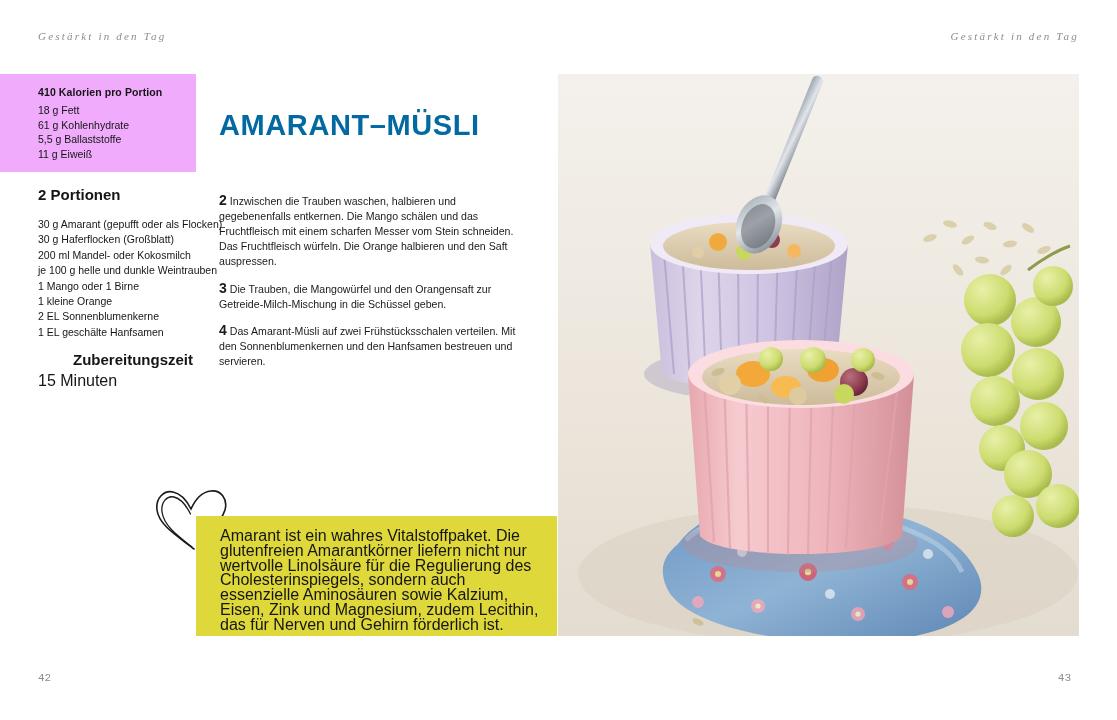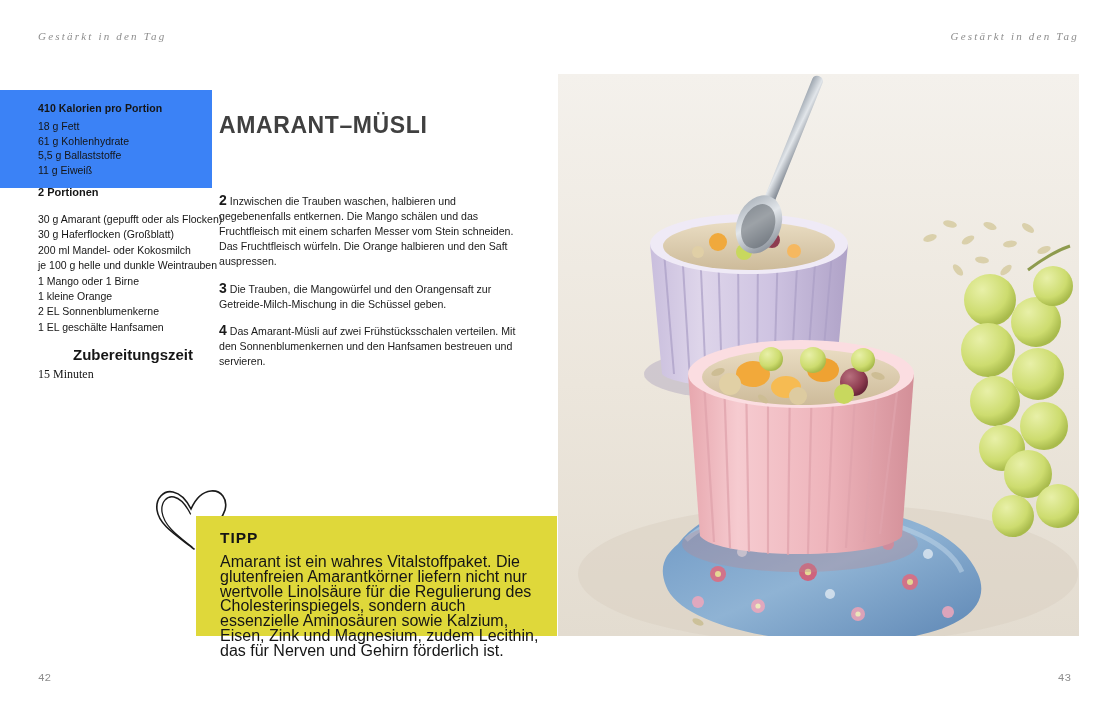--- a/index.html
+++ b/index.html
@@ -42,24 +42,24 @@
     font-size: 11px;
     color: #8d8d8d;
   }
   .folio.left  { left: 38px; }
   .folio.right { right: 46px; }
 
   
   .nutrition-box {
     position: absolute;
     left: 0;
-    top: 90px;
-    width: 212px;
+    top: 74px;
+    width: 196px;
     height: 98px;
-    background: #3b82f6;
+    background: #f0abfc;
     padding: 12px 14px 0 38px;
   }
   .nutrition-title {
     font-size: 10.5px;
     font-weight: bold;
     color: #151515;
     margin-bottom: 5px;
     letter-spacing: 0.1px;
   }
   .nutrition-line {
@@ -69,56 +69,55 @@
   }
 
   
   .ingredients {
     position: absolute;
     left: 38px;
     top: 186px;
     width: 190px;
   }
   .ing-heading {
-    font-size: 11px;
+    font-size: 15px;
     font-weight: bold;
     color: #151515;
     margin-bottom: 14px;
   }
   .ing-line {
     font-size: 10.5px;
     color: #151515;
     line-height: 15.4px;
   }
   .prep-heading {
     font-size: 15px;
     font-weight: bold;
     color: #151515;
     margin-top: 11px;
     margin-bottom: 4px;
     text-align: center;
   }
   .prep-value {
-    font-size: 12px;
-    color: #151515;
-    font-family: Liberation Serif, serif;
+    font-size: 16px;
+    color: #151515;
   }
 
   
   .recipe-title {
     position: absolute;
     left: 219px;
     top: 112px;
     width: 330px;
     font-family: "Liberation Sans", sans-serif;
     font-weight: bold;
-    font-size: 23px;
+    font-size: 29px;
     letter-spacing: 0.6px;
     line-height: 27px;
-    color: #404040;
+    color: #0369a1;
   }
   .recipe-title .l2 { display: block; }
 
   
   .steps {
     position: absolute;
     left: 219px;
     top: 182px;
     width: 305px;
   }
@@ -230,21 +229,20 @@
   </div>
 
   <div class="heart">
     <svg width="78" height="66" viewBox="0 0 78 66" fill="none" xmlns="http://www.w3.org/2000/svg">
       <path d="M42 62 C 24 48, 7 38, 5 23 C 3.5 11, 12 3, 21 5 C 29 6.6, 35 14, 39 22 C 43 13, 50 5, 59 4 C 69 3, 76 12, 73 23 C 70.5 32, 62 40, 53 47" stroke="#1a1a1a" stroke-width="1.6" stroke-linecap="round" fill="none"></path>
       <path d="M40 60 C 26 49, 12 39, 10 25 C 8.8 15, 15 8.5, 22 10 C 29 11.6, 34.5 19, 38.5 27" stroke="#1a1a1a" stroke-width="1.3" stroke-linecap="round" fill="none"></path>
     </svg>
   </div>
 
   <div class="tip-box">
-    <div class="tip-title">TIPP</div>
     <div class="tip-body">Amarant ist ein wahres Vitalstoffpaket. Die glutenfreien Amarantkörner liefern nicht nur wertvolle Linolsäure für die Regulierung des Cholesterinspiegels, sondern auch essenzielle Aminosäuren sowie Kalzium, Eisen, Zink und Magnesium, zudem Lecithin, das für Nerven und Gehirn förderlich ist.</div>
   </div>
 
   <div class="photo">
     <svg width="521" height="562" viewBox="0 0 521 562" xmlns="http://www.w3.org/2000/svg">
       <defs>
         <linearGradient id="bg" x1="0" y1="0" x2="0" y2="1">
           <stop offset="0%" stop-color="#f4f1ec"></stop>
           <stop offset="55%" stop-color="#ece6dc"></stop>
           <stop offset="100%" stop-color="#e3dcd0"></stop>

